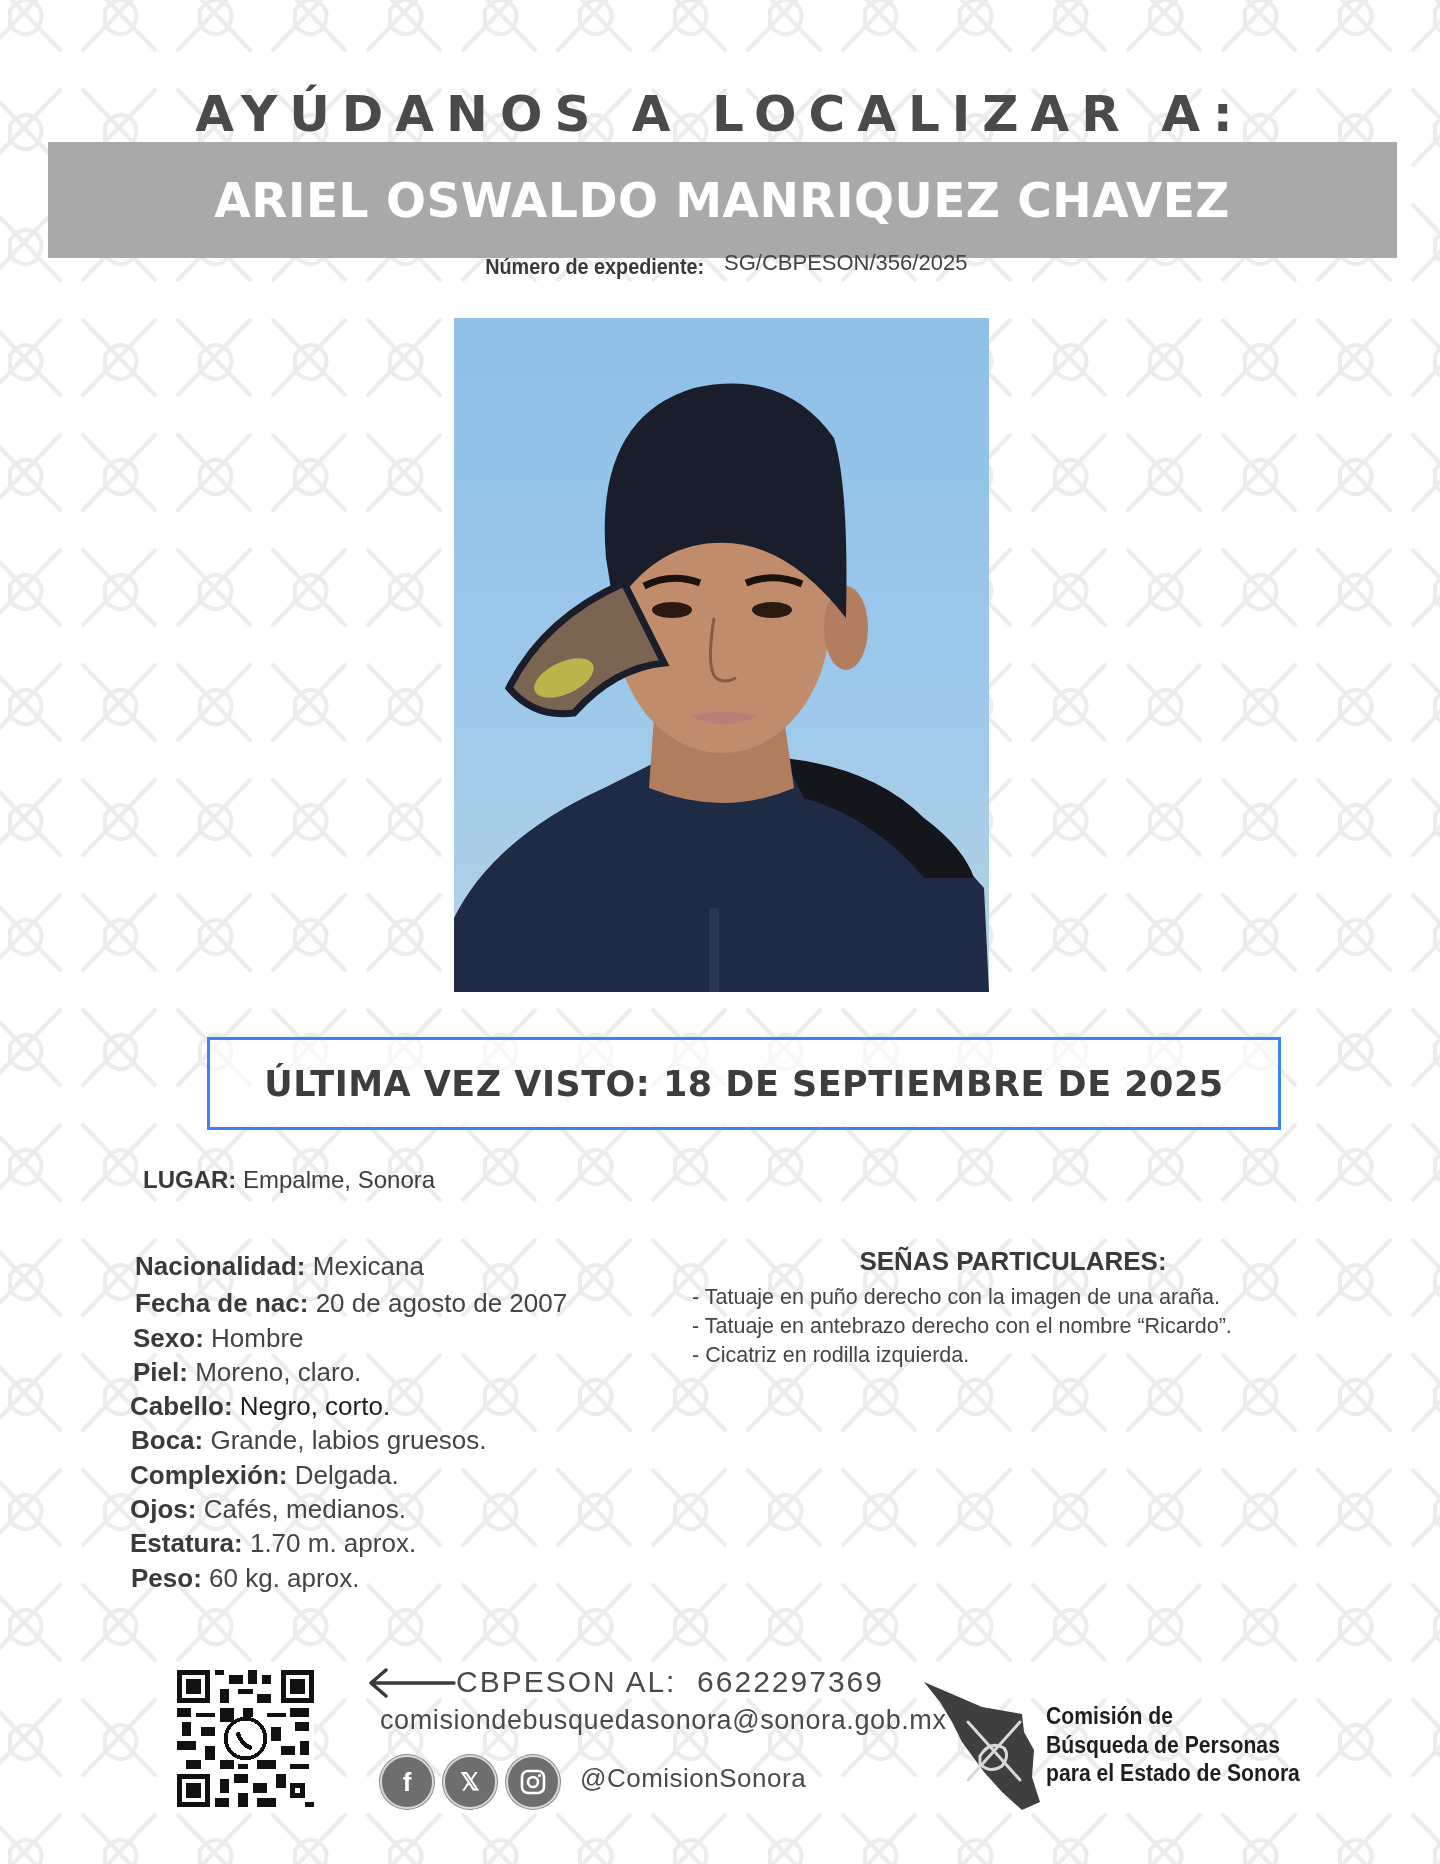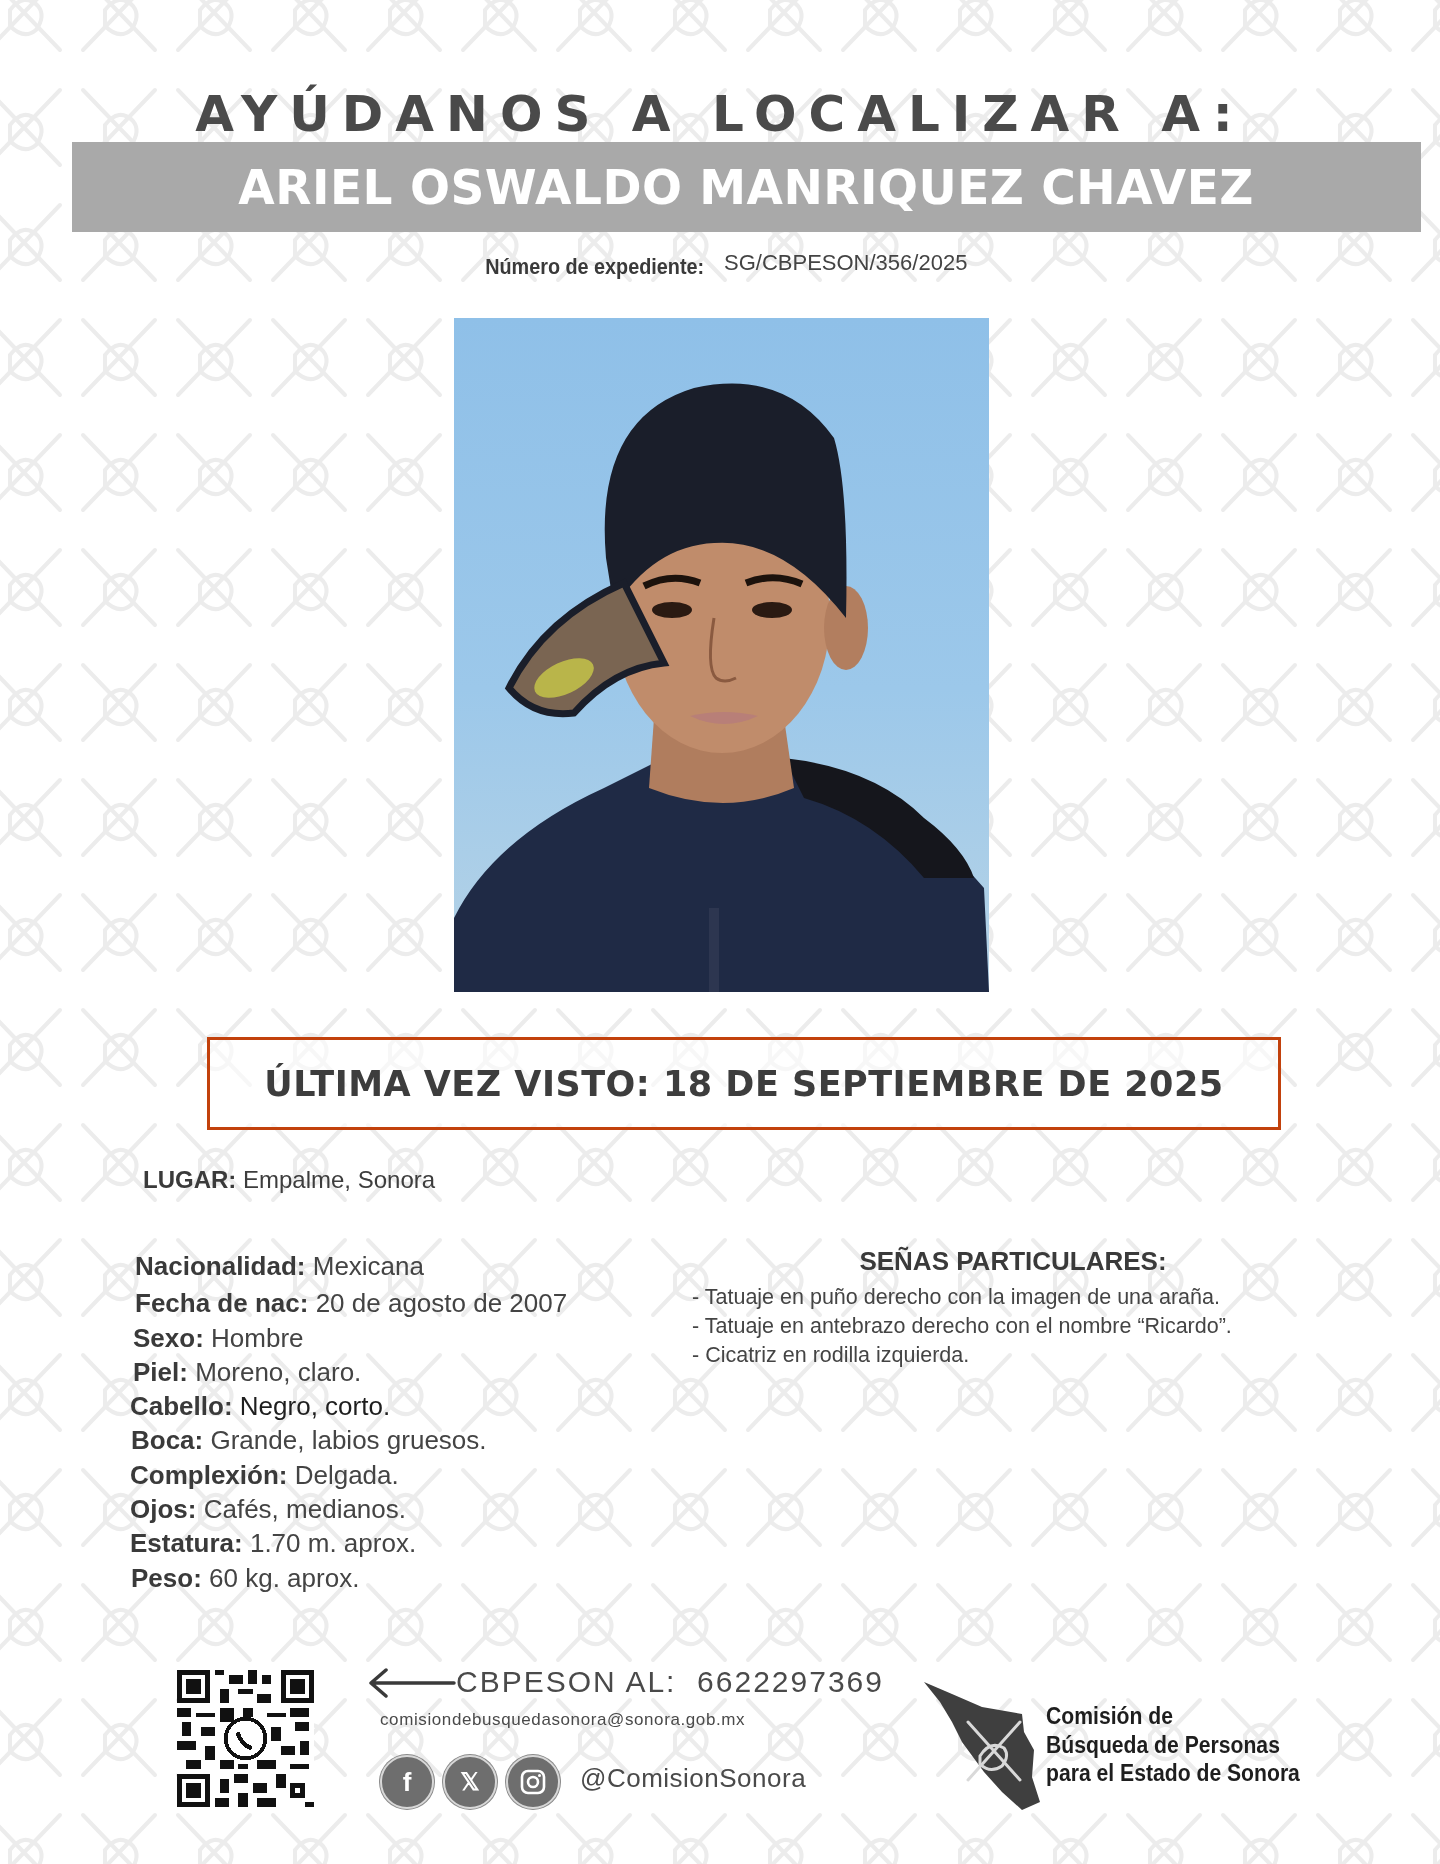--- a/index.html
+++ b/index.html
@@ -12,40 +12,40 @@
   .bg {
     position:absolute; inset:0; z-index:0;
   }
   .abs { position:absolute; z-index:1; }
   .title {
     left:0; width:1440px; top:84px; text-align:center;
     font-family:"DejaVu Sans", sans-serif; font-weight:bold;
     font-size:50px; letter-spacing:12px; color:#4a4a4a; line-height:60px;
   }
   .namebar {
-    left:48px; top:142px; width:1349px; height:90px; background:#a9a9a9;
-    display:flex; align-items:center; justify-content:center;margin-left:24px;
+    left:48px; top:142px; width:1349px; height:116px; background:#a9a9a9;
+    display:flex; align-items:center; justify-content:center;
   }
   .namebar span {
     font-family:"DejaVu Sans", sans-serif; font-weight:bold;
     font-size:48px; color:#ffffff; letter-spacing:0.5px;
     transform:scaleX(0.98);
   }
   .exp {
     left:0; width:1440px; top:252px; text-align:center; font-size:22px; line-height:30px;
   }
   .exp .lbl { font-weight:bold; color:#3a3a3a; display:inline-block; transform:scaleX(0.9); }
   .exp .val { color:#444; position:relative; top:-4px; margin-left:2px; }
   .photo {
     left:454px; top:318px; width:535px; height:674px; overflow:hidden;
     background:linear-gradient(180deg,#8fc0e8 0%,#9cc8ea 55%,#b6d3e6 100%);
   }
   .lastseen {
     left:207px; top:1037px; width:1068px; height:87px;
-    border:3px solid #c2410c; background:rgba(255,255,255,0.6);
+    border:3px solid #3b82f6; background:rgba(255,255,255,0.6);
     display:flex; align-items:center; justify-content:center;
   }
   .lastseen span {
     font-family:"DejaVu Sans", sans-serif; font-weight:bold; font-size:35px;
     color:#3d3d3d; letter-spacing:0.5px;
   }
   .lugar { left:143px; top:1160px; font-size:24px; line-height:40px; color:#3d3d3d; }
   .lugar b { color:#3a3a3a; }
   .details { left:133px; top:1246px; }
   .details .row { font-size:26px; line-height:34.3px; color:#444; white-space:nowrap; }
@@ -55,21 +55,21 @@
     font-weight:bold; font-size:26px; color:#3a3a3a; line-height:34px;
   }
   .senas-list { left:692px; top:1283px; }
   .senas-list div { font-size:21.5px; line-height:29px; color:#444; white-space:nowrap; }
   .qr { left:177px; top:1670px; width:137px; height:137px; }
   .arrow { left:368px; top:1668px; width:88px; height:30px; }
   .reportes {
     left:456px; top:1664px; font-size:30px; line-height:36px; color:#4a4a4a;
     letter-spacing:2px; white-space:nowrap;
   }
-  .email { left:380px; top:1706px; font-size:17px; line-height:28px; color:#4a4a4a; letter-spacing:0.6px; }
+  .email { left:380px; top:1706px; font-size:27px; line-height:28px; color:#4a4a4a; letter-spacing:0.6px; }
   .social { top:1755px; width:50px; height:50px; border-radius:50%;
     background:#6e6e6e; border:2px solid #d8d8d8; box-shadow:0 0 0 1px #8a8a8a;
     display:flex; align-items:center; justify-content:center; color:#fff;
     font-weight:bold; font-size:26px; }
   .handle { left:580px; top:1760px; font-size:26px; line-height:36px; color:#4a4a4a; letter-spacing:0.5px; }
   .logo-map { left:922px; top:1672px; width:120px; height:140px; }
   .logo-text { left:1046px; top:1702px; font-size:23.5px; line-height:28.5px; color:#1e1e1e; font-weight:bold; }
   .logo-text div { transform:scaleX(0.9); transform-origin:left; white-space:nowrap; }
 </style>
 </head>

